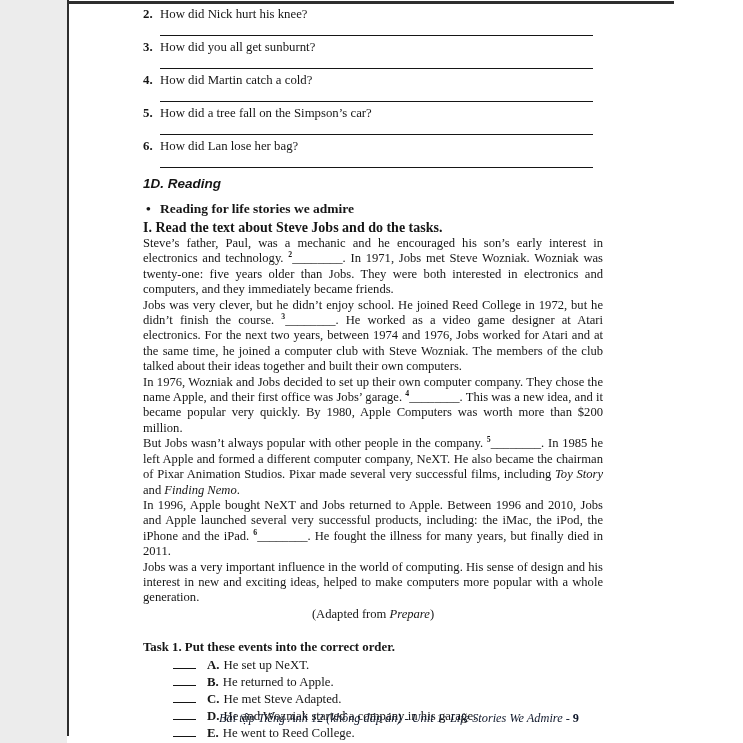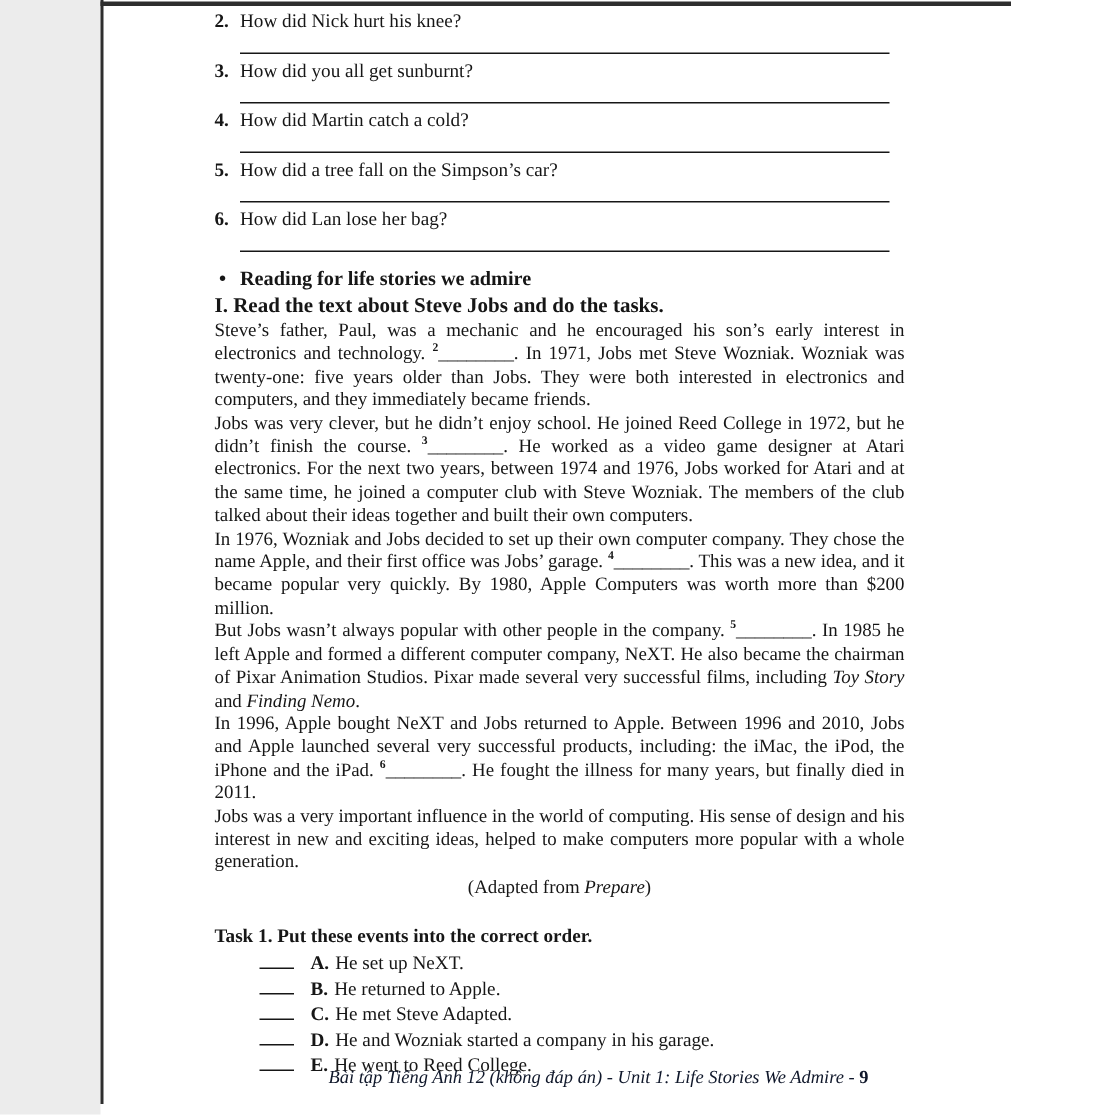--- a/index.html
+++ b/index.html
@@ -81,20 +81,21 @@
     <div class="q-line"></div>
   </div>
   <div>
     <div class="q-row">
       <span class="q-num">6.</span>
       <span class="q-text">How did Lan lose her bag?</span>
     </div>
     <div class="q-line"></div>
   </div>
 
+  <div class="section-header">1D. Reading</div>
 
   <div class="bullet-row">
     <span class="bullet">•</span>
     <span>Reading for life stories we admire</span>
   </div>
 
   <div class="instruction">I. Read the text about Steve Jobs and do the tasks.</div>
 
   <div class="para"><span>Steve’s father, Paul, was a mechanic and he encouraged his son’s early interest in electronics and technology. </span><sup>2</sup><span>________. In 1971, Jobs met Steve Wozniak. Wozniak was twenty-one: five years older than Jobs. They were both interested in electronics and computers, and they immediately became friends.</span></div>
   <div class="para"><span>Jobs was very clever, but he didn’t enjoy school. He joined Reed College in 1972, but he didn’t finish the course. </span><sup>3</sup><span>________. He worked as a video game designer at Atari electronics. For the next two years, between 1974 and 1976, Jobs worked for Atari and at the same time, he joined a computer club with Steve Wozniak. The members of the club talked about their ideas together and built their own computers.</span></div>

